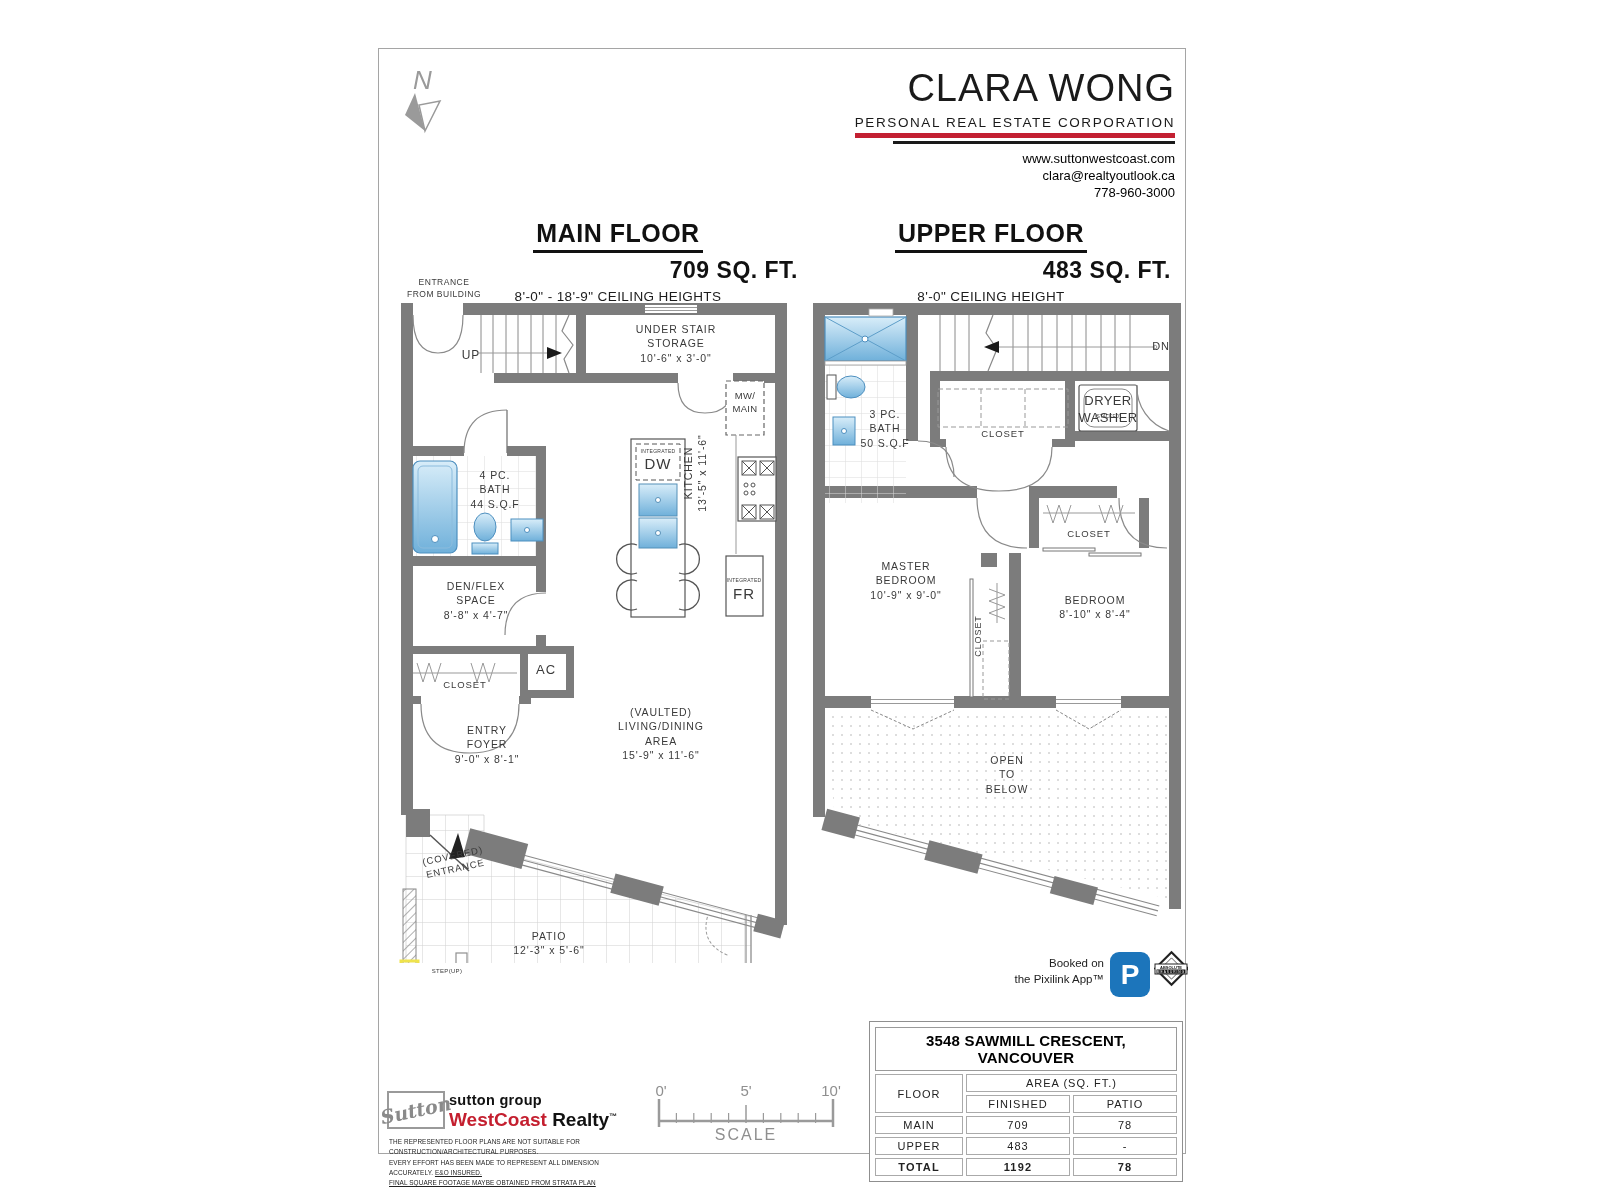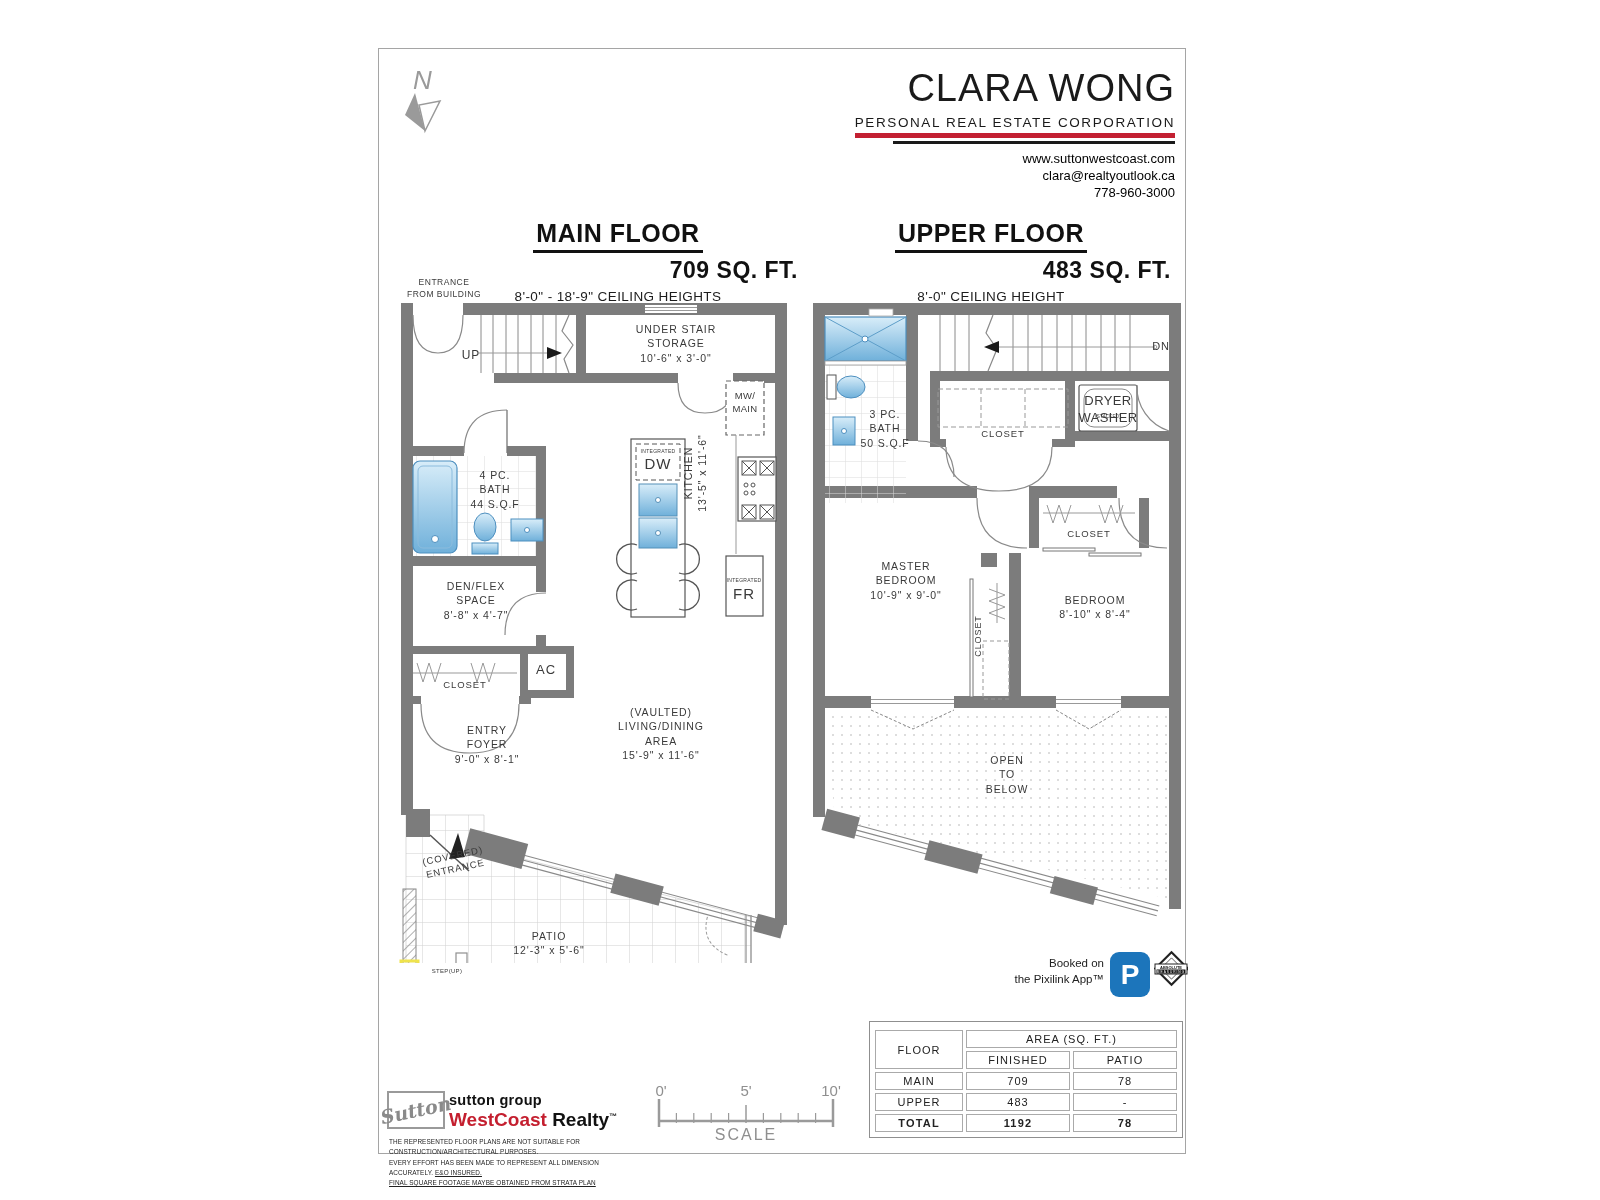--- a/index.html
+++ b/index.html
@@ -479,20 +479,21 @@
     <svg class="abs" style="left:775px;top:898px" width="34" height="54" viewBox="0 0 34 54">
       <rect x="6" y="10" width="23" height="23" transform="rotate(45 17.5 21.5)" fill="#fff" stroke="#222" stroke-width="2"></rect>
       <rect x="10" y="14" width="15" height="15" transform="rotate(45 17.5 21.5)" fill="none" stroke="#222" stroke-width="0.7"></rect>
       <rect x="1" y="17" width="32" height="10" fill="#fff" stroke="#222" stroke-width="1"></rect>
       <text x="17" y="21.5" font-size="4" font-weight="bold" text-anchor="middle" fill="#111" font-family="Liberation Sans, sans-serif">ABSOLUTE</text>
       <rect x="2.5" y="22.5" width="29" height="4" fill="#111"></rect>
       <text x="17" y="25.8" font-size="3.2" text-anchor="middle" fill="#fff" letter-spacing="1" font-family="Liberation Sans, sans-serif">MEASURING</text>
     </svg>
 
     <div class="tblwrap">
+      <div class="taddr">3548 SAWMILL CRESCENT, VANCOUVER</div>
       <div class="tgrid">
         <div class="cell floorhead">FLOOR</div>
         <div class="cell span2">AREA (SQ. FT.)</div>
         <div class="cell">FINISHED</div>
         <div class="cell">PATIO</div>
 
         <div class="cell">MAIN</div>
         <div class="cell">709</div>
         <div class="cell">78</div>
 

